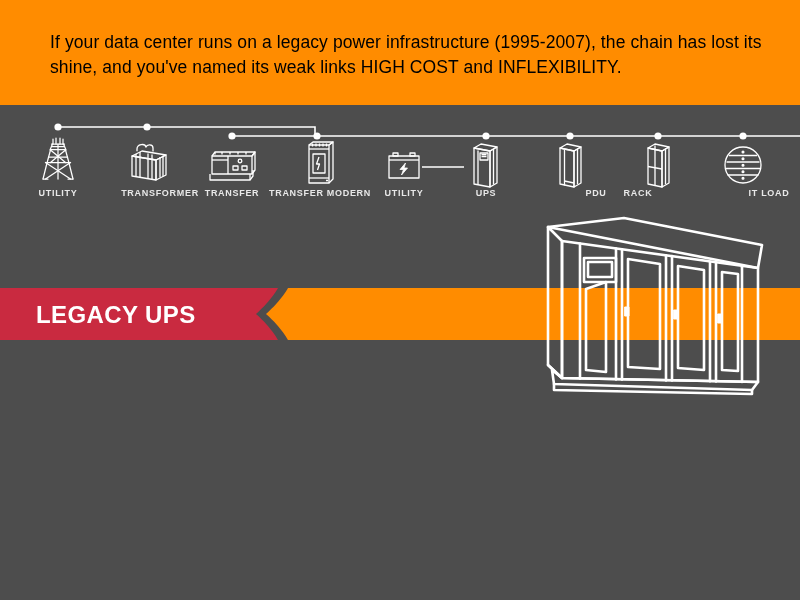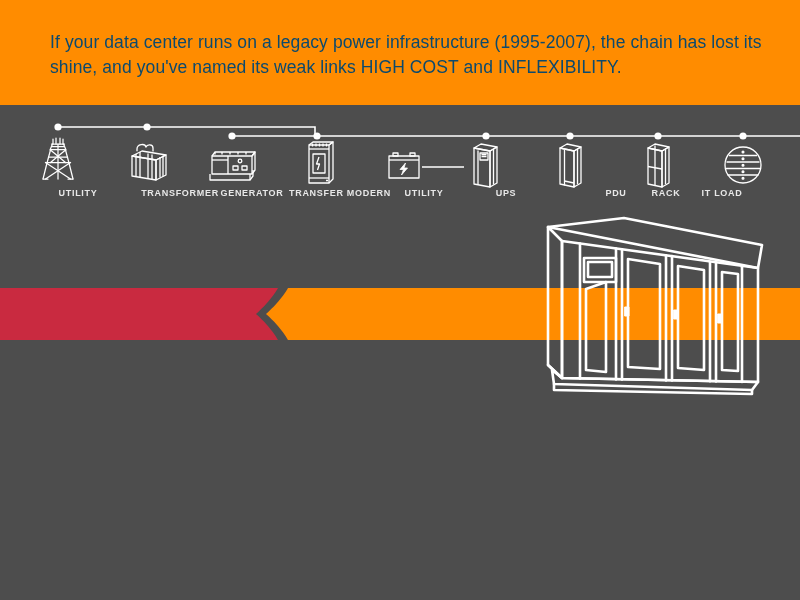--- a/index.html
+++ b/index.html
@@ -28,21 +28,21 @@
     top: 0;
     width: 800px;
     height: 105px;
     background: #ff8c00;
   }
   #header-text {
     position: absolute;
     left: 50px;
     top: 30px;
     width: 715px;
-    color: #0c4a6e;
+    color: #000000;
     font-size: 17.5px;
     line-height: 25px;
     font-weight: 400;
     letter-spacing: 0.1px;
   }
 
   
   #chain {
     position: absolute;
     left: 0;
@@ -58,21 +58,20 @@
   .node-label {
     position: absolute;
     top: 83px;
     color: #e8e8e8;
     font-size: 9px;
     font-weight: 700;
     letter-spacing: 0.7px;
     text-align: center;
     white-space: nowrap;
     transform: translateX(-50%);
-    margin-left: 20px;
   }
 
   
   #banner {
     position: absolute;
     left: 0;
     top: 288px;
     width: 800px;
     height: 52px;
   }
@@ -228,39 +227,40 @@
         <circle cx="0" cy="-6.2" r="0.9" fill="#ffffff"></circle>
         <circle cx="0" cy="0.2" r="0.9" fill="#ffffff"></circle>
         <circle cx="0" cy="6.7" r="0.9" fill="#ffffff"></circle>
         <circle cx="0" cy="13.3" r="0.9" fill="#ffffff"></circle>
       </g>
 
     </svg>
 
     <div class="node-label" style="left:58px;">UTILITY</div>
     <div class="node-label" style="left:160px;">TRANSFORMER</div>
-    <div class="node-label" style="left:232px;">GENERATOR</div>
+    <div class="node-label" style="left:232px;">TRANSFER</div>
     <div class="node-label" style="left:320px;">TRANSFER MODERN</div>
     <div class="node-label" style="left:404px;">UTILITY</div>
     <div class="node-label" style="left:486px;">UPS</div>
     <div class="node-label" style="left:596px;">PDU</div>
-    <div class="node-label" style="left:646px;">RACK</div>
-    <div class="node-label" style="left:702px;text-align:right;">IT LOAD</div>
+    <div class="node-label" style="left:626px;padding-left:24px;">RACK</div>
+    <div class="node-label" style="left:769px;text-align:right;">IT LOAD</div>
   </div>
 
   <div id="banner">
     <svg id="banner-svg" width="800" height="52" viewBox="0 0 800 52">
 
       <rect x="0" y="0" width="800" height="52" fill="#ff8c00"></rect>
 
       <path d="M0,0 L288,0 C288,0 282,12 266,26 C282,40 288,52 288,52 L0,52 Z" fill="#4d4d4d"></path>
 
       <path d="M0,0 L278,0 C278,0 272,12 256,26 C272,40 278,52 278,52 L0,52 Z" fill="#c92a40"></path>
     </svg>
 
+    <div class="banner-label" id="legacy-label">LEGACY UPS</div>
   </div>
 
   <svg id="ups-illustration" width="260" height="185" viewBox="0 0 260 185">
     <g stroke="#ffffff" stroke-width="2.6" fill="none" stroke-linejoin="round" stroke-linecap="round">
 
       <path d="M18,15 L94,6 L232,33 L228,56 Z"></path>
 
       <path d="M18,15 L18,153 L32,166 L32,29 Z"></path>
       <path d="M18,153 L32,166"></path>
 

